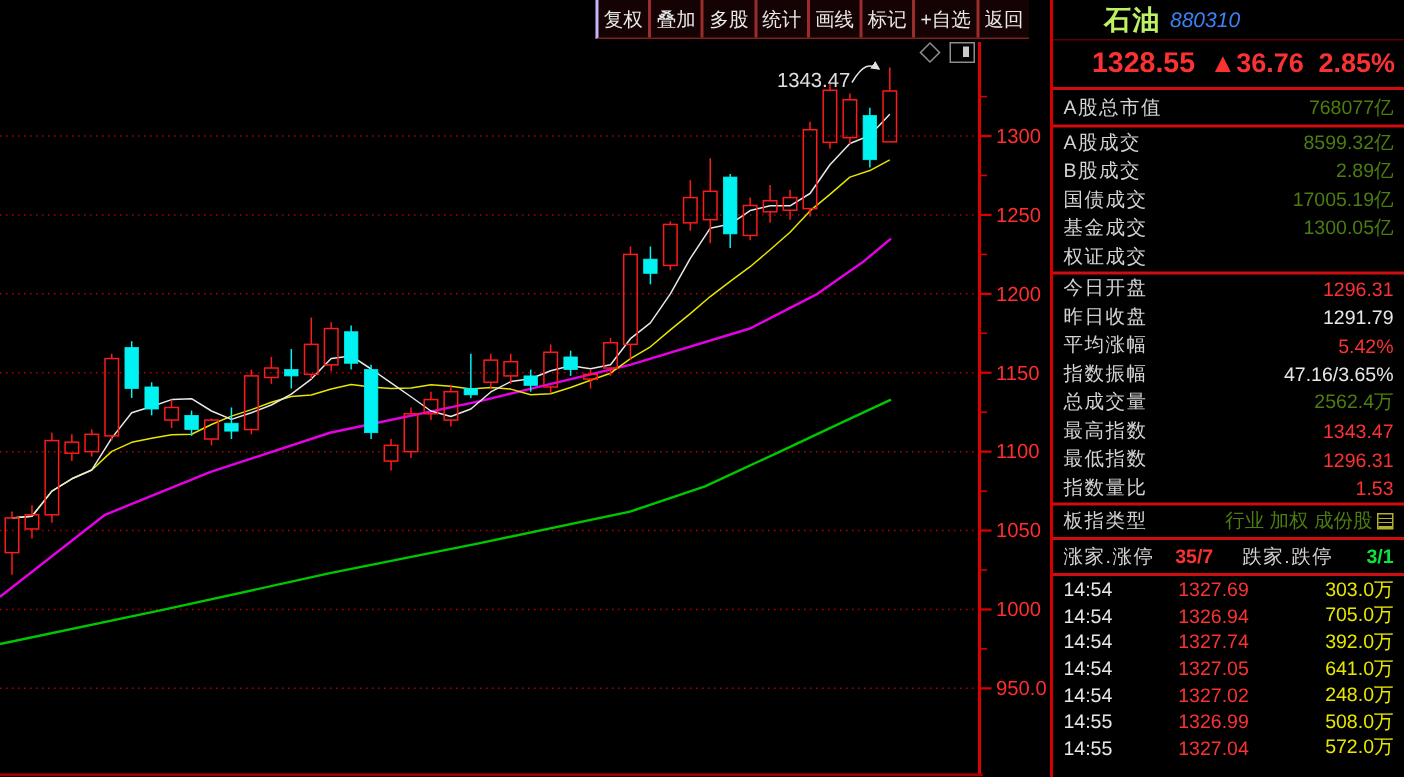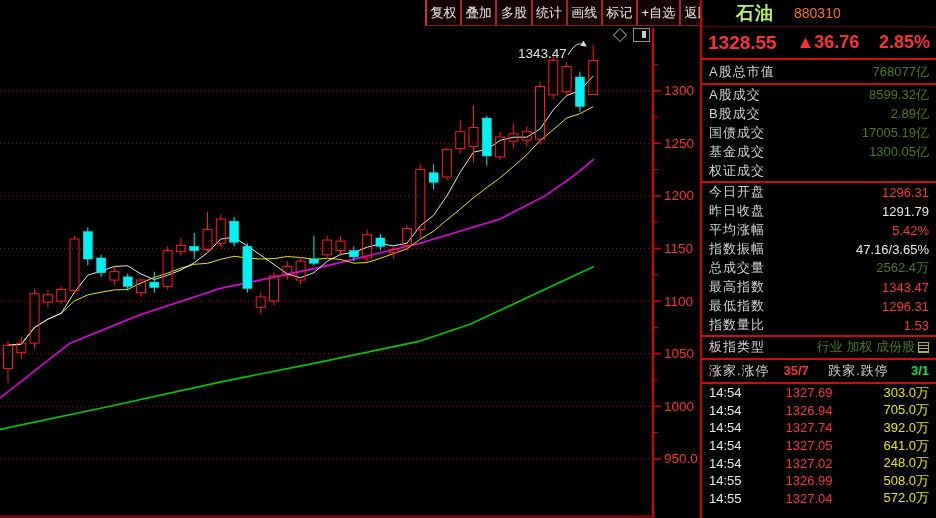--- a/index.html
+++ b/index.html
@@ -2,39 +2,39 @@
 <html><head>
 <meta charset="utf-8">
 <style>
   html,body{margin:0;padding:0;background:#000;}
   body{width:936px;height:518px;position:relative;overflow:hidden;
        font-family:"Liberation Sans",sans-serif;-webkit-font-smoothing:none;}
   .chart-region{position:absolute;left:0;top:0;width:700px;height:518px;background:#000;}
   svg{display:block;}
 
   
-  .toolbar{position:absolute;left:425px;top:0;width:287px;height:25px;display:flex;
-           background:#150303;border-left:2px solid #c2410c;border-bottom:1px solid #7d2020;}
+  .toolbar{position:absolute;left:397px;top:0;width:287px;height:25px;display:flex;
+           background:#150303;border-left:2px solid #c4b5fd;border-bottom:1px solid #7d2020;}
   .tb-btn{flex:1 1 auto;border-right:2px solid #9c2c2c;color:#e9e9e9;font-size:13px;
           line-height:25px;text-align:center;white-space:nowrap;padding:0 2px;cursor:default;}
   .tb-btn:last-child{border-right:none;}
 
   
   .chart-icons{position:absolute;left:615px;top:27px;height:16px;display:flex;align-items:center;gap:8px;}
   .diamond-ic{width:8px;height:8px;border:1px solid #8d8d8d;transform:rotate(45deg);display:inline-block;}
   .win-ic{width:15px;height:12px;border:1px solid #8d8d8d;position:relative;display:inline-block;background:#000;}
   .win-ic i{position:absolute;right:3px;top:2px;width:4px;height:7px;background:#c9c9c9;}
 
   
   .panel{position:absolute;left:700px;top:0;width:236px;height:518px;background:#000;
          border-left:2px solid #d40000;box-sizing:border-box;color:#d4d4d4;}
   .p-title{height:26px;display:flex;align-items:center;padding-left:34px;border-bottom:1px solid #5c0000;}
   .p-title .name{color:#bef264;font-size:18px;font-weight:bold;letter-spacing:1px;}
-  .p-title .code{color:#f97316;font-size:14px;margin-left:20px;}
-  .p-price{height:31px;display:flex;align-items:center;justify-content:space-between;padding:0 6px;}
+  .p-title .code{color:#3b82f6;font-size:14px;margin-left:6px;font-style:italic;}
+  .p-price{height:31px;display:flex;align-items:center;justify-content:space-between;padding:0 6px;margin-left:20px;}
   .p-price span{color:#fa3232;font-weight:bold;font-size:18px;}
   .p-price .last{font-size:19px;}
   .sep{height:2px;background:#ce0e0e;}
   .prow{display:flex;align-items:center;justify-content:space-between;padding:0 7px;}
   .prow .plabel{font-size:13px;color:#d4d4d4;letter-spacing:1px;}
   .prow .pval{font-size:13px;}
   .h23{height:23px;} .h19{height:19.2px;} .h19b{height:19px;} .h21{height:21px;} .h22{height:22px;}
   .yellow{color:#4d7c0f;} .red{color:#fa3232;} .white{color:#e6e6e6;} .green{color:#0be43c;}
   .boardval{display:flex;align-items:center;gap:3px;}
   .grid-ic{width:11px;height:11px;border:1px solid #b2b22a;box-sizing:border-box;

